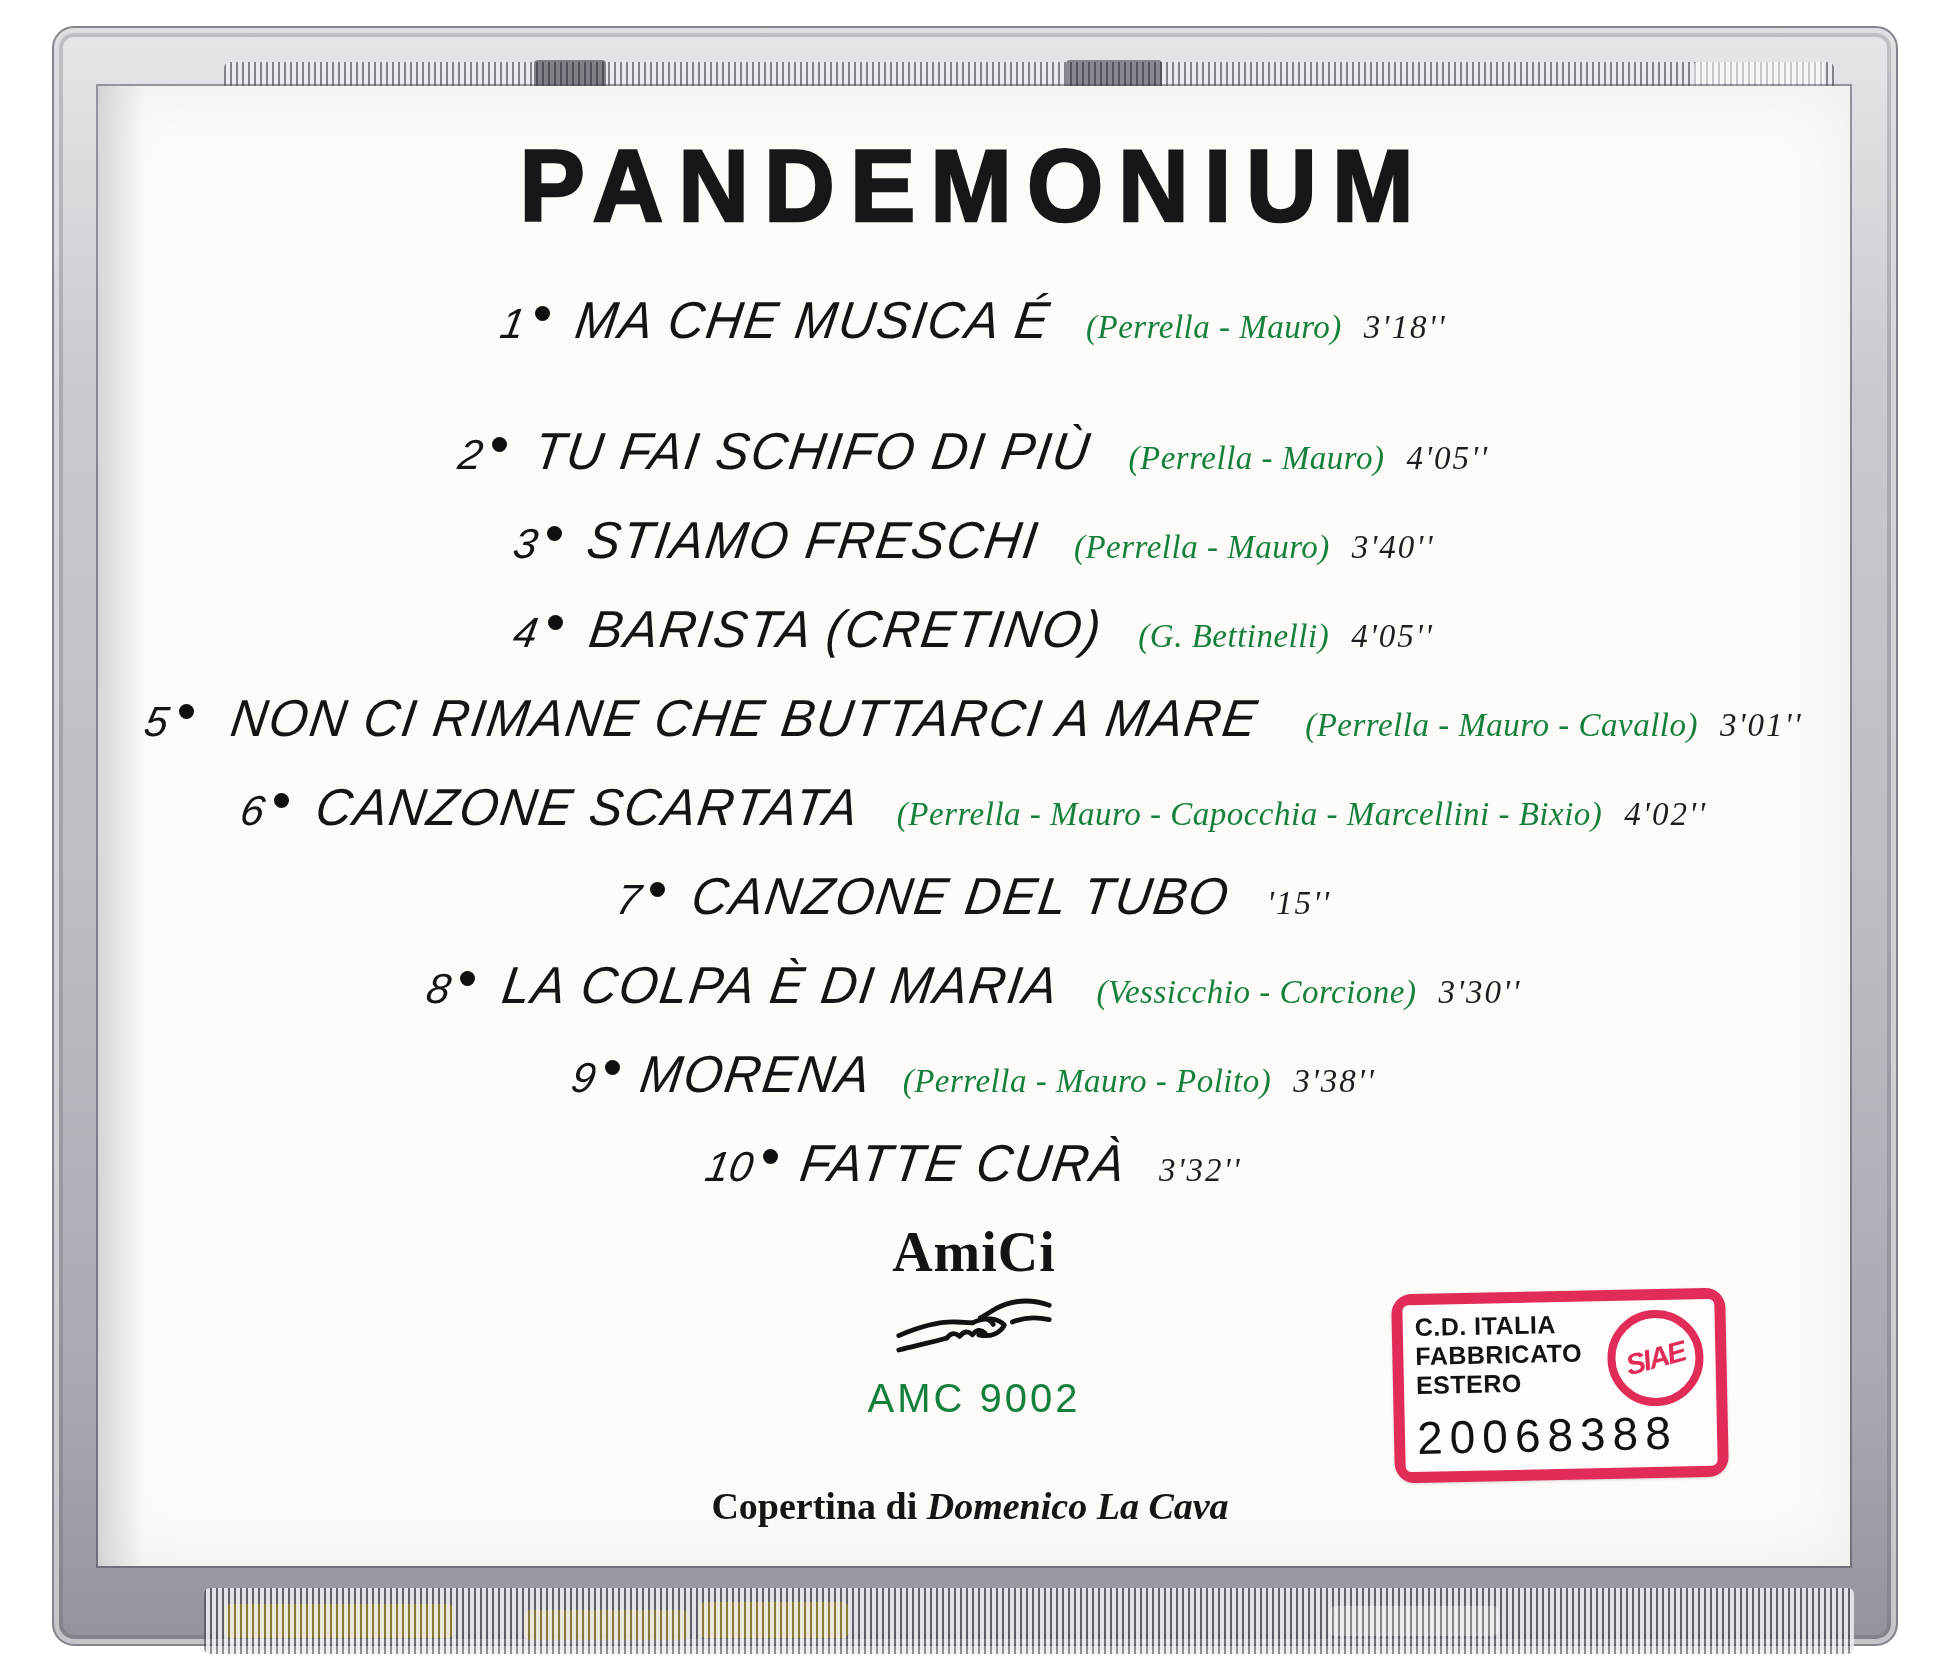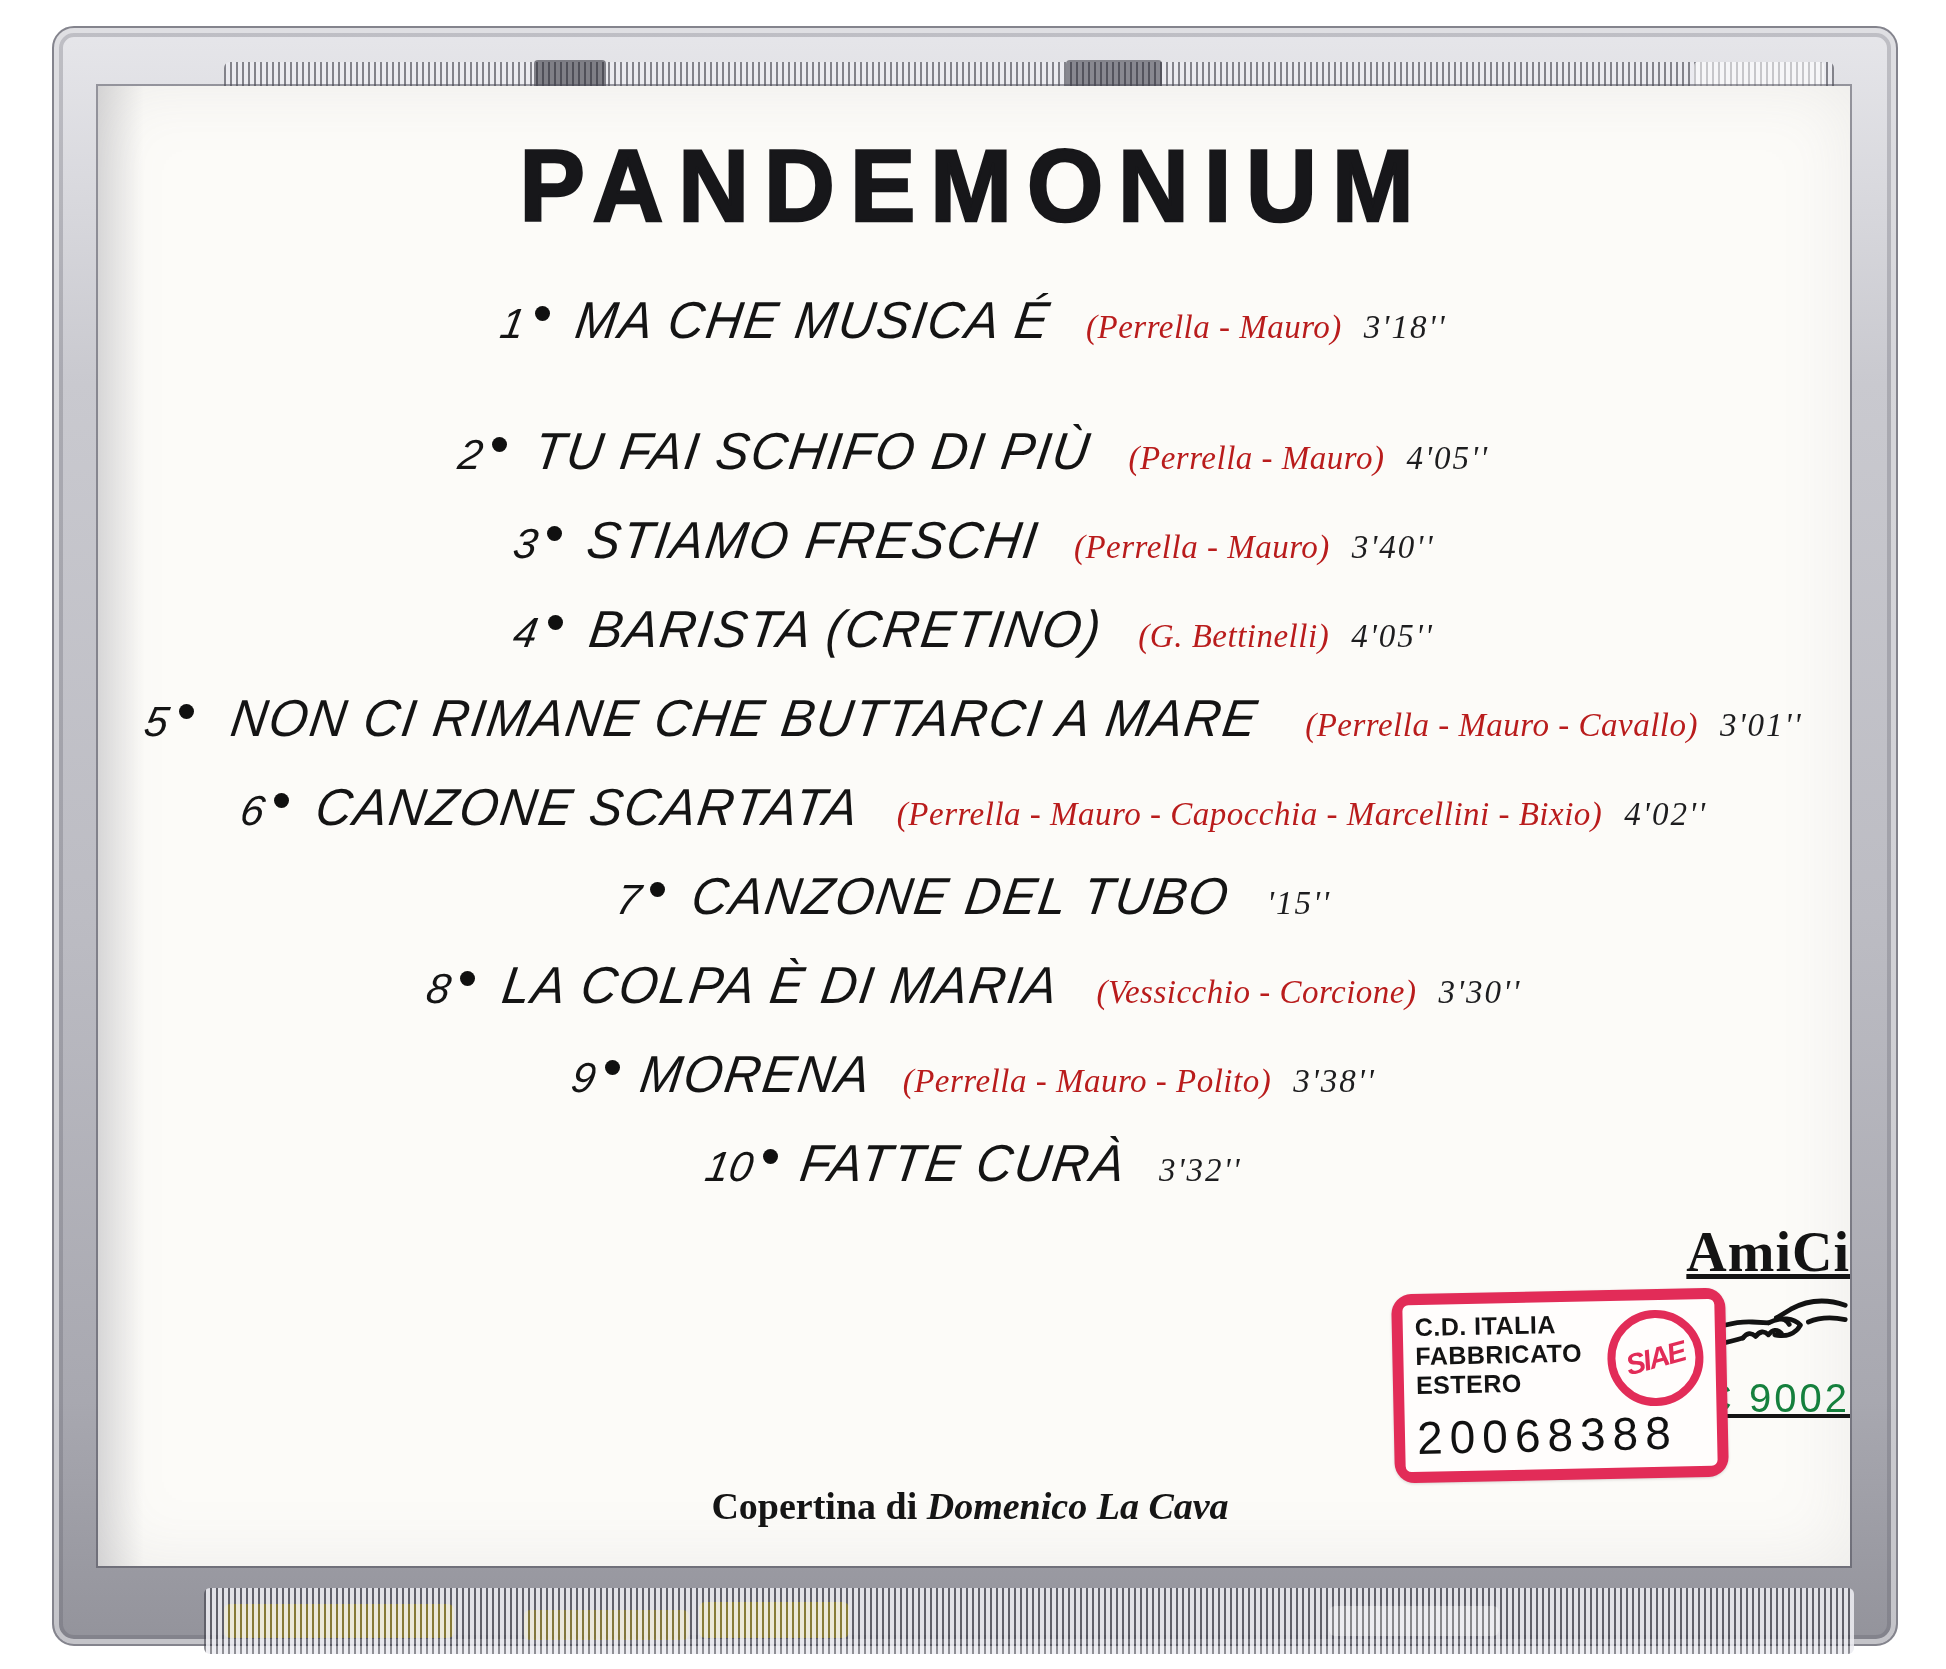--- a/index.html
+++ b/index.html
@@ -64,25 +64,25 @@
     transform:skewX(-10deg);
   }
   .tdot{
     width:15px;height:15px;border-radius:50%;background:#101010;
     align-self:center;margin:0 16px 14px 10px;flex:0 0 auto;
   }
   .ttitle{
     display:inline-block;font:italic 400 52px/1.25 "Liberation Sans",sans-serif;
     letter-spacing:2px;transform:skewX(-8deg) scaleX(.96);margin-right:26px;
   }
-  .tcred{font:italic 400 33px/1.2 "Liberation Serif",serif;color:#b91c1c;margin-right:22px;letter-spacing:.5px;}
+  .tcred{font:italic 400 33px/1.2 "Liberation Serif",serif;color:#15803d;margin-right:22px;letter-spacing:.5px;}
   .ttime{font:italic 400 33px/1.2 "Liberation Serif",serif;color:#1d1d1f;letter-spacing:2px;}
 
   
-  .label-block{margin-top:28px;text-align:right;color:#141414;text-decoration:underline;}
+  .label-block{margin-top:28px;text-align:center;color:#141414;}
   .label-name{font:700 56px/1 "Liberation Serif",serif;letter-spacing:1px;}
   .handshake{width:160px;height:84px;margin-top:4px;}
   .catalog{font:400 40px/1 "Liberation Sans",sans-serif;letter-spacing:3px;margin-top:6px;color:#15803d;}
 
   
   .sticker{
     position:absolute;left:1295px;top:1205px;width:312px;
     background:#e22c58;border-radius:20px;padding:11px;
     transform:rotate(-1.2deg);
     box-shadow:0 1px 3px rgba(0,0,0,.15);

